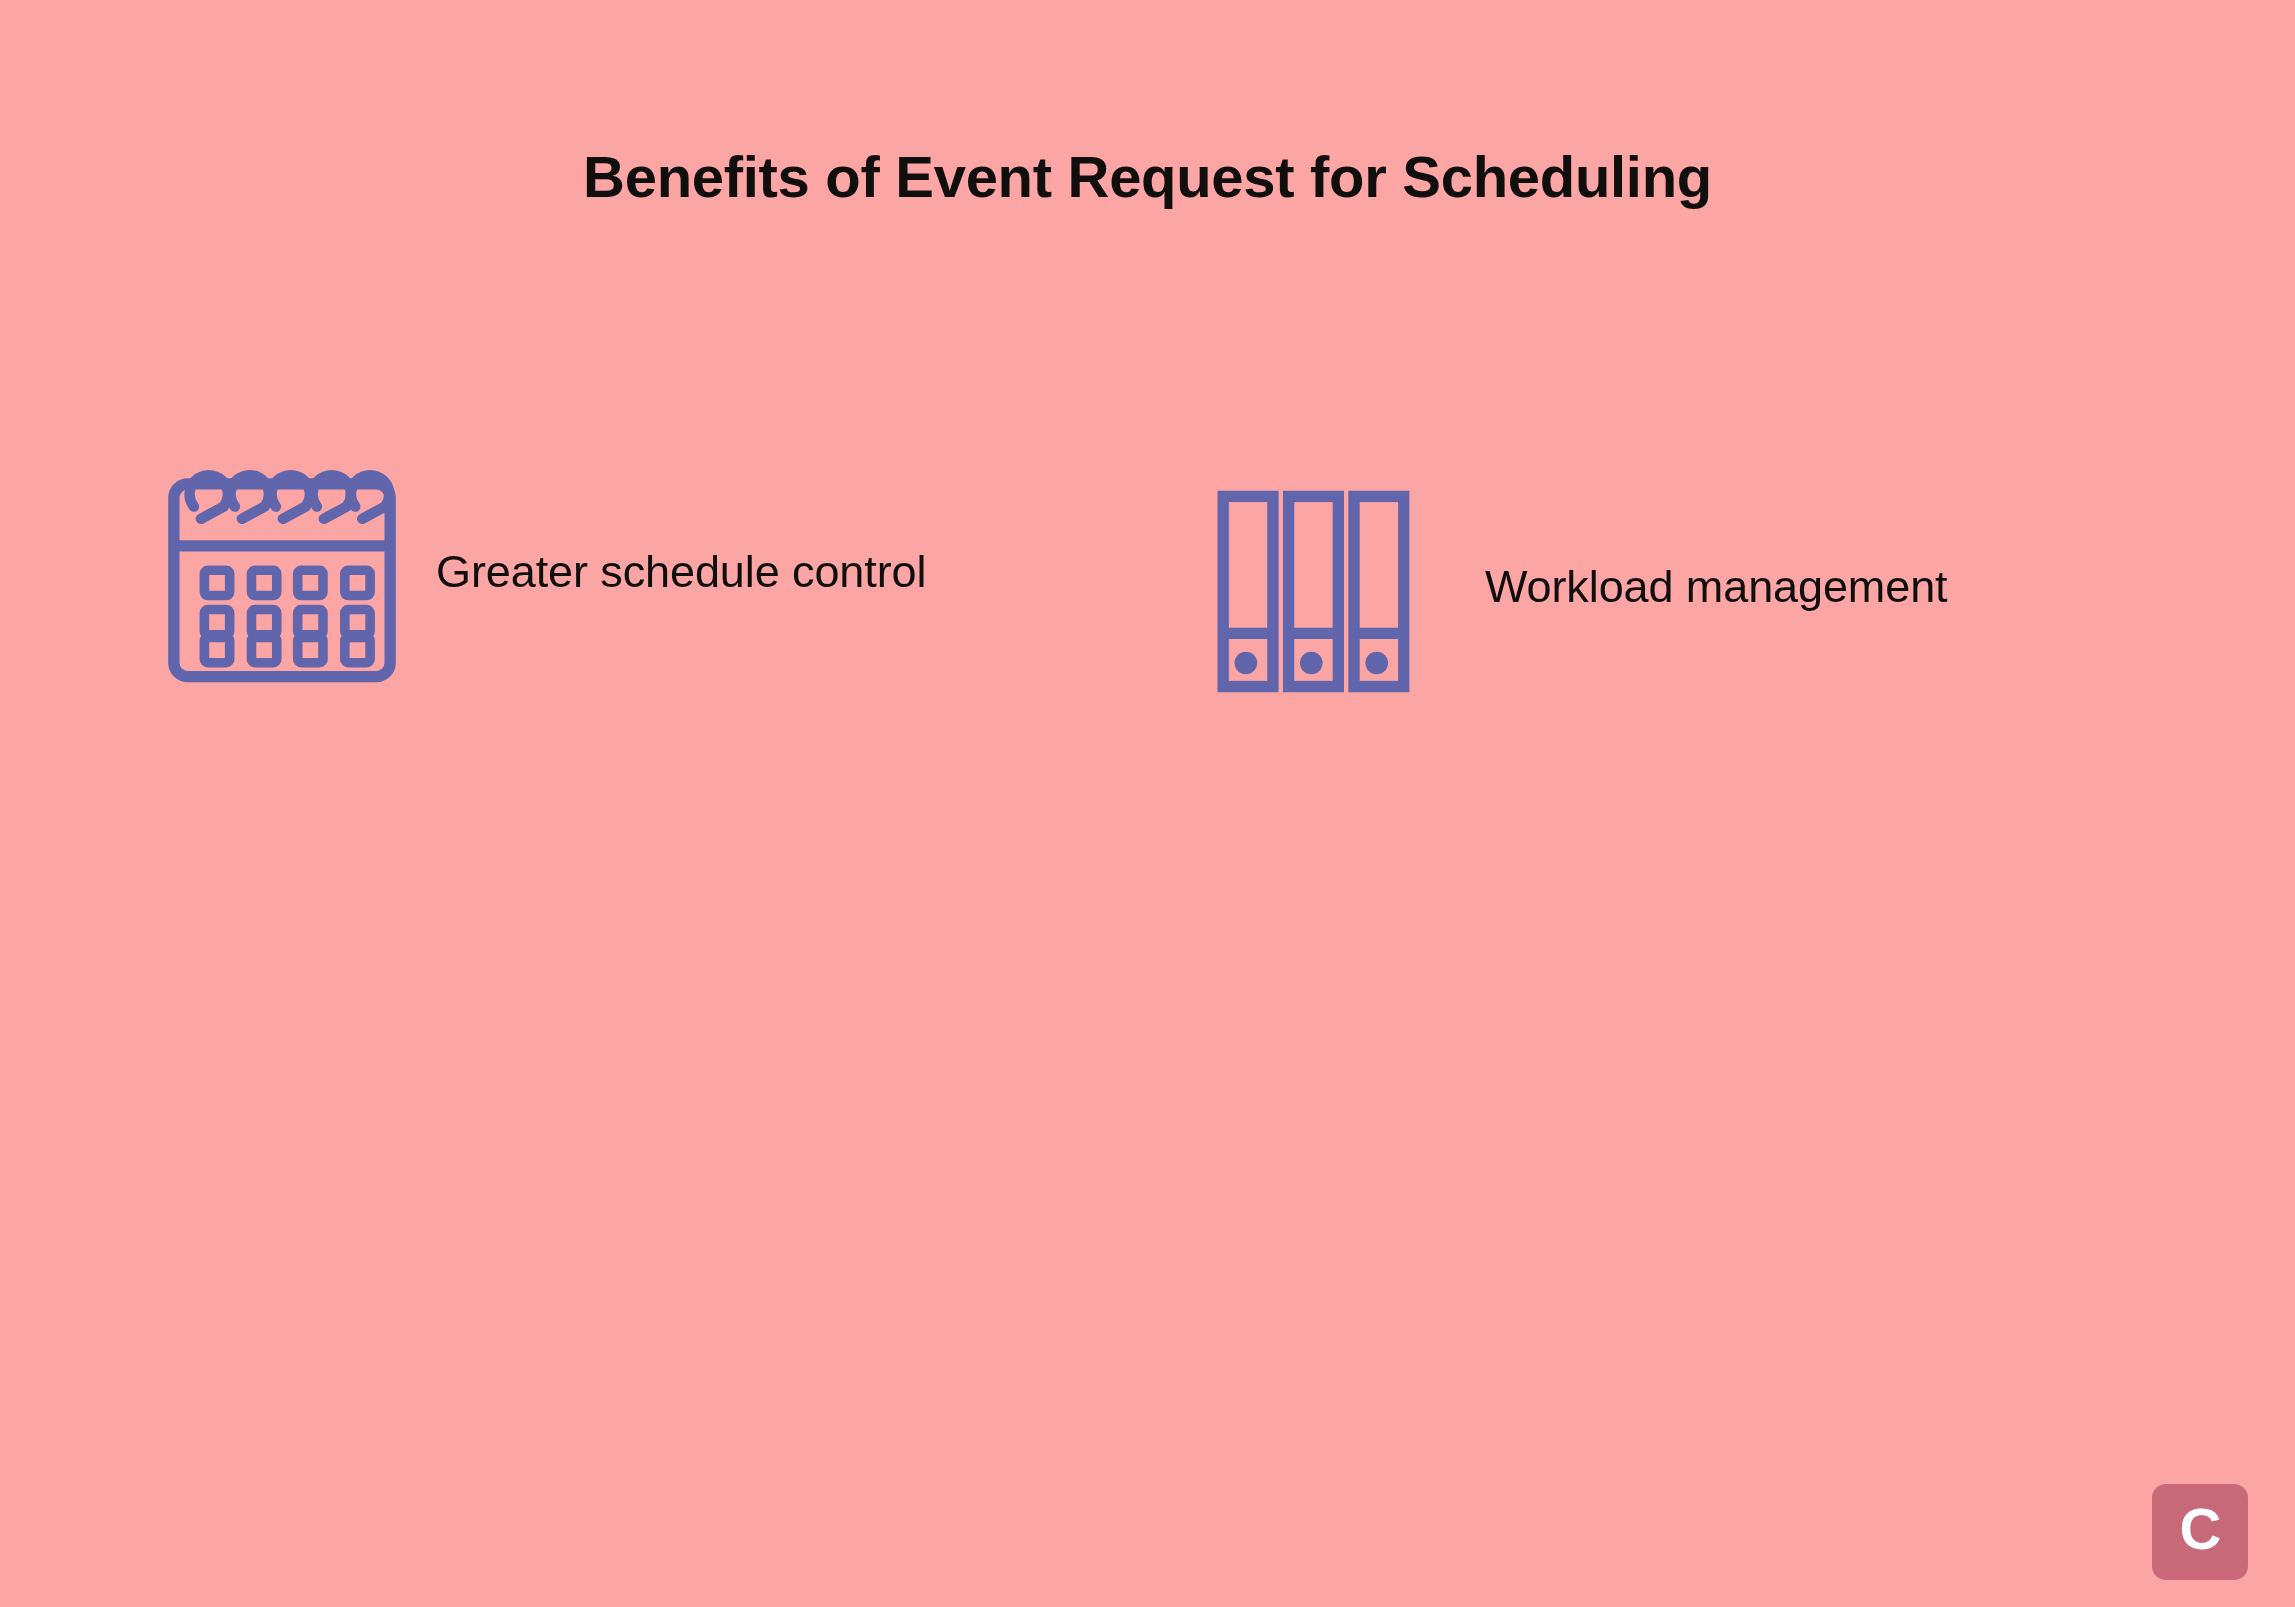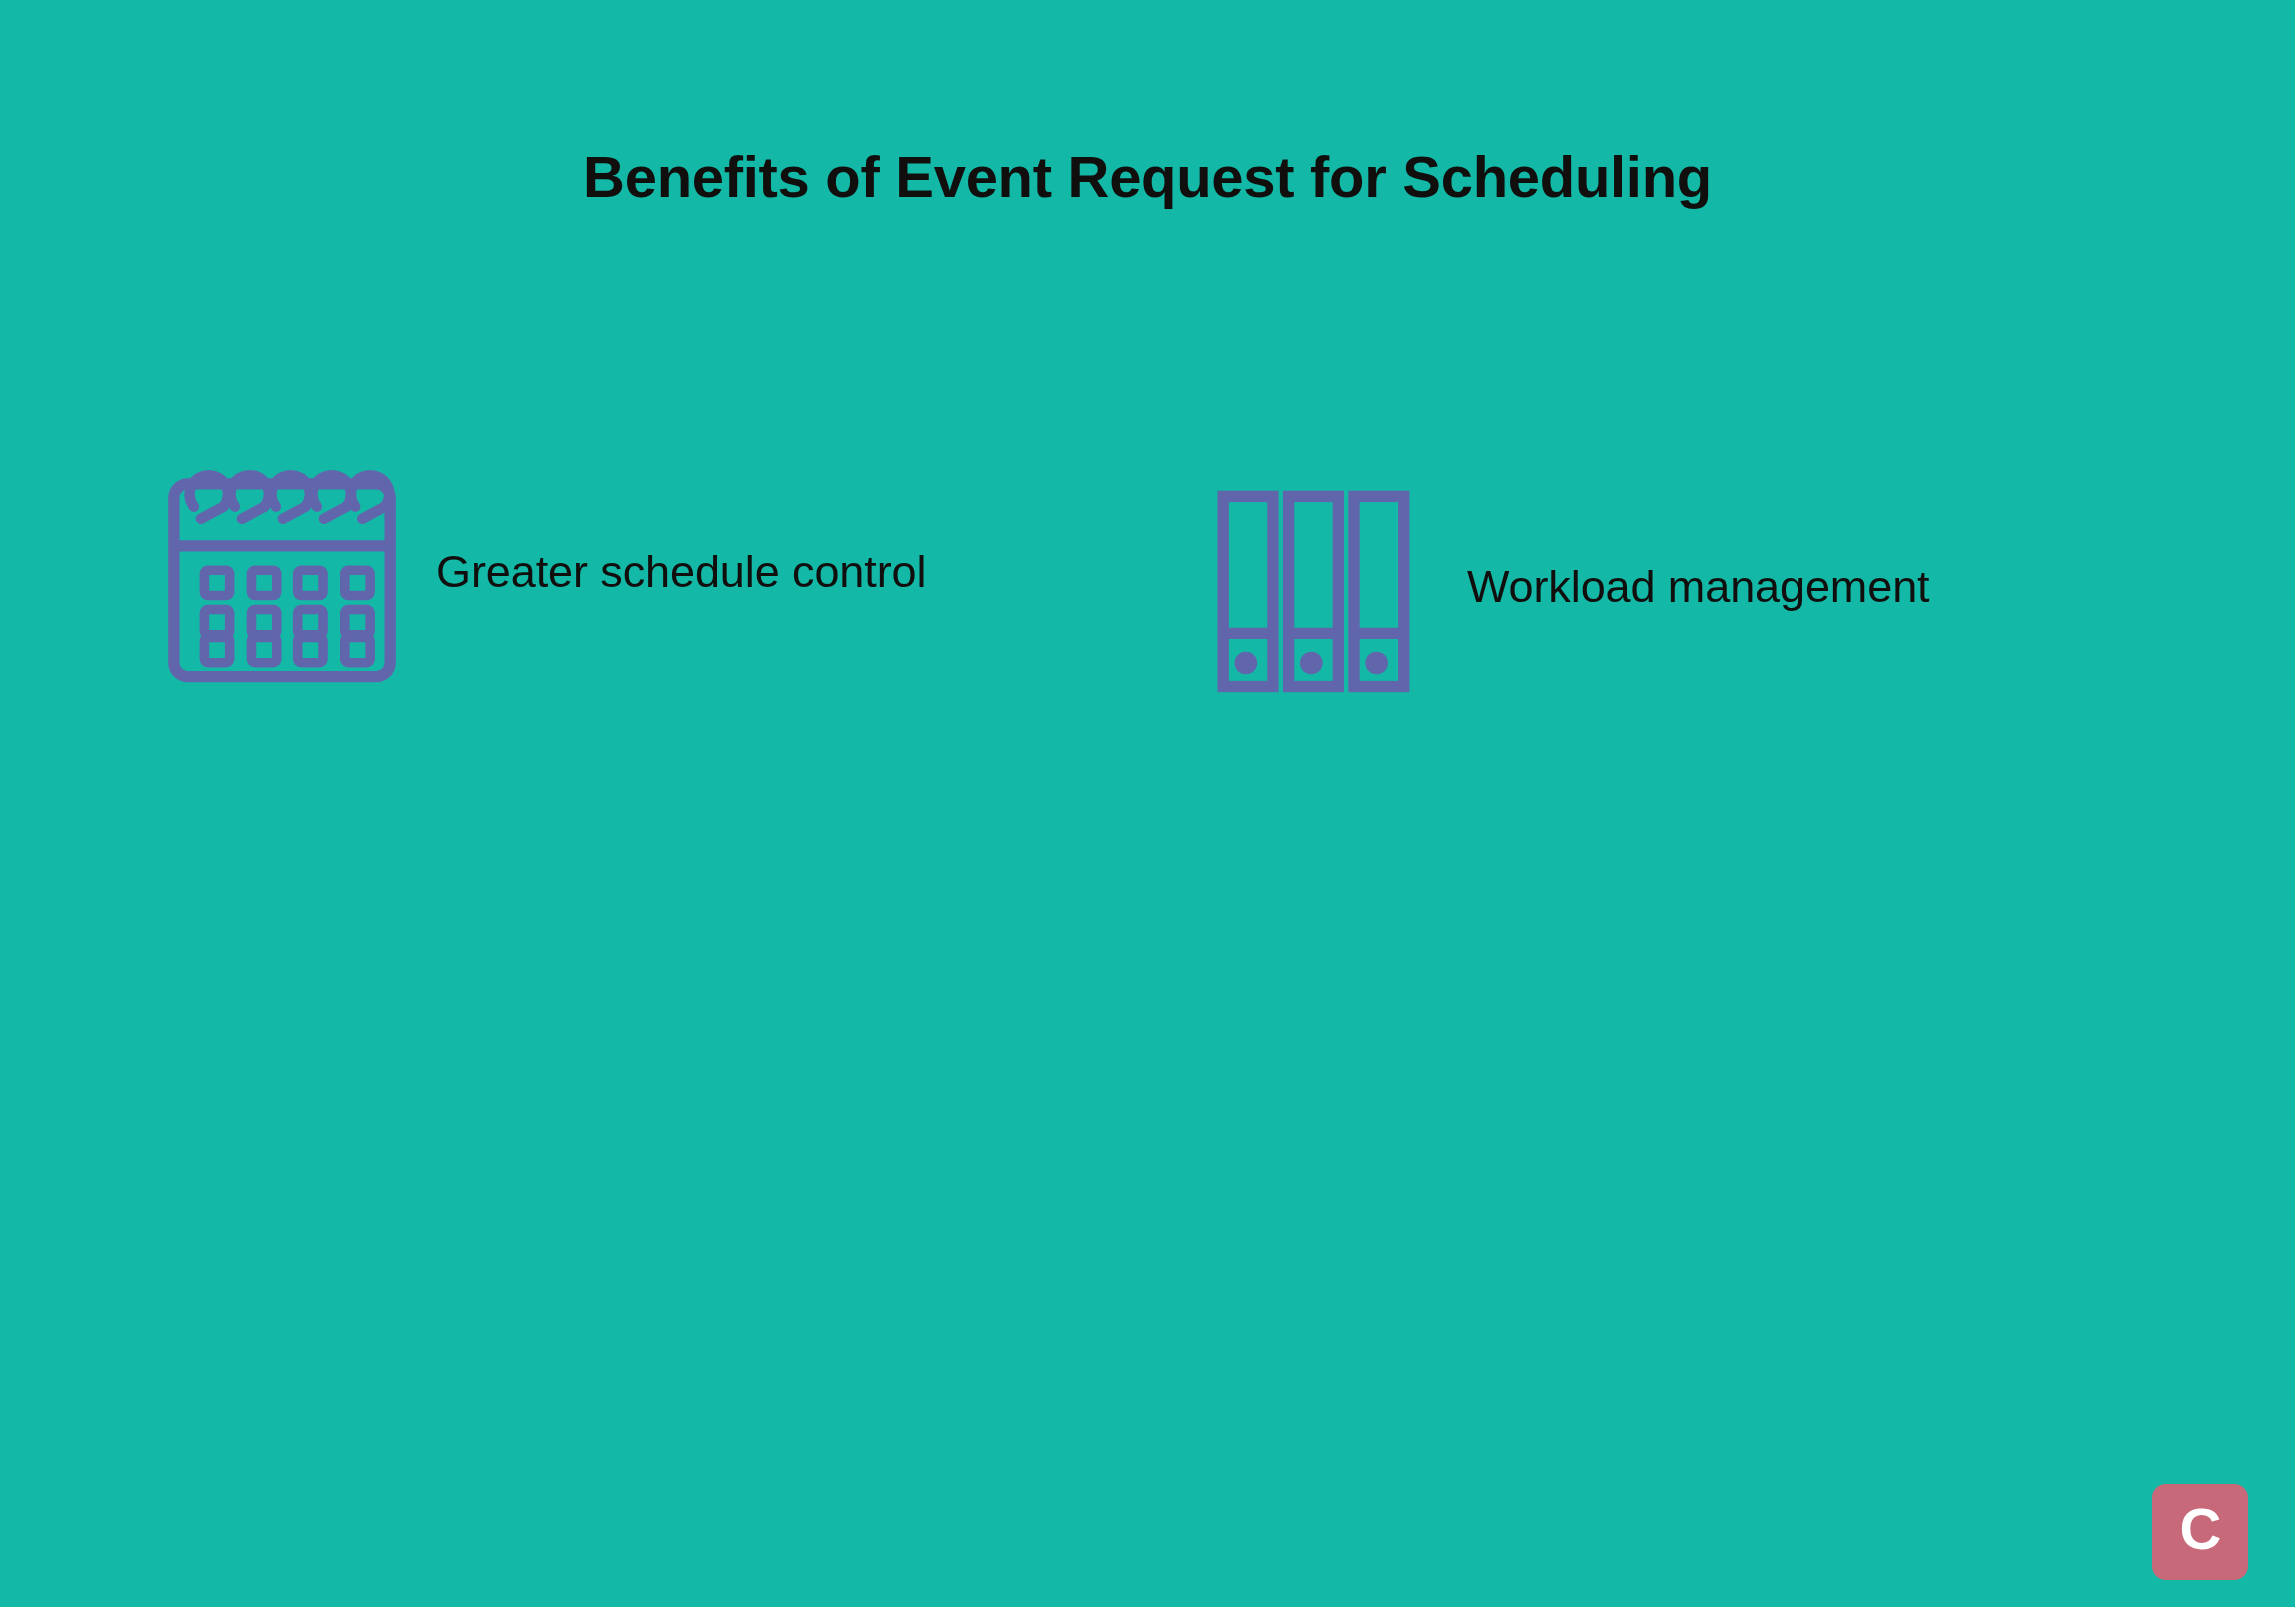--- a/index.html
+++ b/index.html
@@ -10,21 +10,21 @@
     width: 2295px;
     height: 1608px;
     background: #F8F5F0;
     font-family: "Liberation Sans", sans-serif;
     overflow: hidden;
     position: relative;
   }
   #infographic {
     position: absolute;
     inset: 0;
-    background: #14b8a6;
+    background: #fca5a5;
   }
   .title {
     position: absolute;
     top: 147px;
     left: 0;
     width: 2295px;
     text-align: center;
     font-size: 58px;
     font-weight: 700;
     color: #100F0E;
@@ -62,21 +62,21 @@
 
   .label {
     font-size: 45px;
     font-weight: 400;
     color: #100F0E;
     line-height: 1.30;
     white-space: pre-line;
     letter-spacing: -0.1px;
   }
   .label.gap-a { margin-left: 38px; }
-  .label.gap-b { margin-left: 31px; }
+  .label.gap-b { margin-left: 49px; }
   .label.gap-c { margin-left: 45px; }
   .label.gap-d { margin-left: 49px; }
 
   .logo {
     position: absolute;
     left: 2152px;
     top: 1484px;
     width: 96px;
     height: 96px;
     border-radius: 14px;

